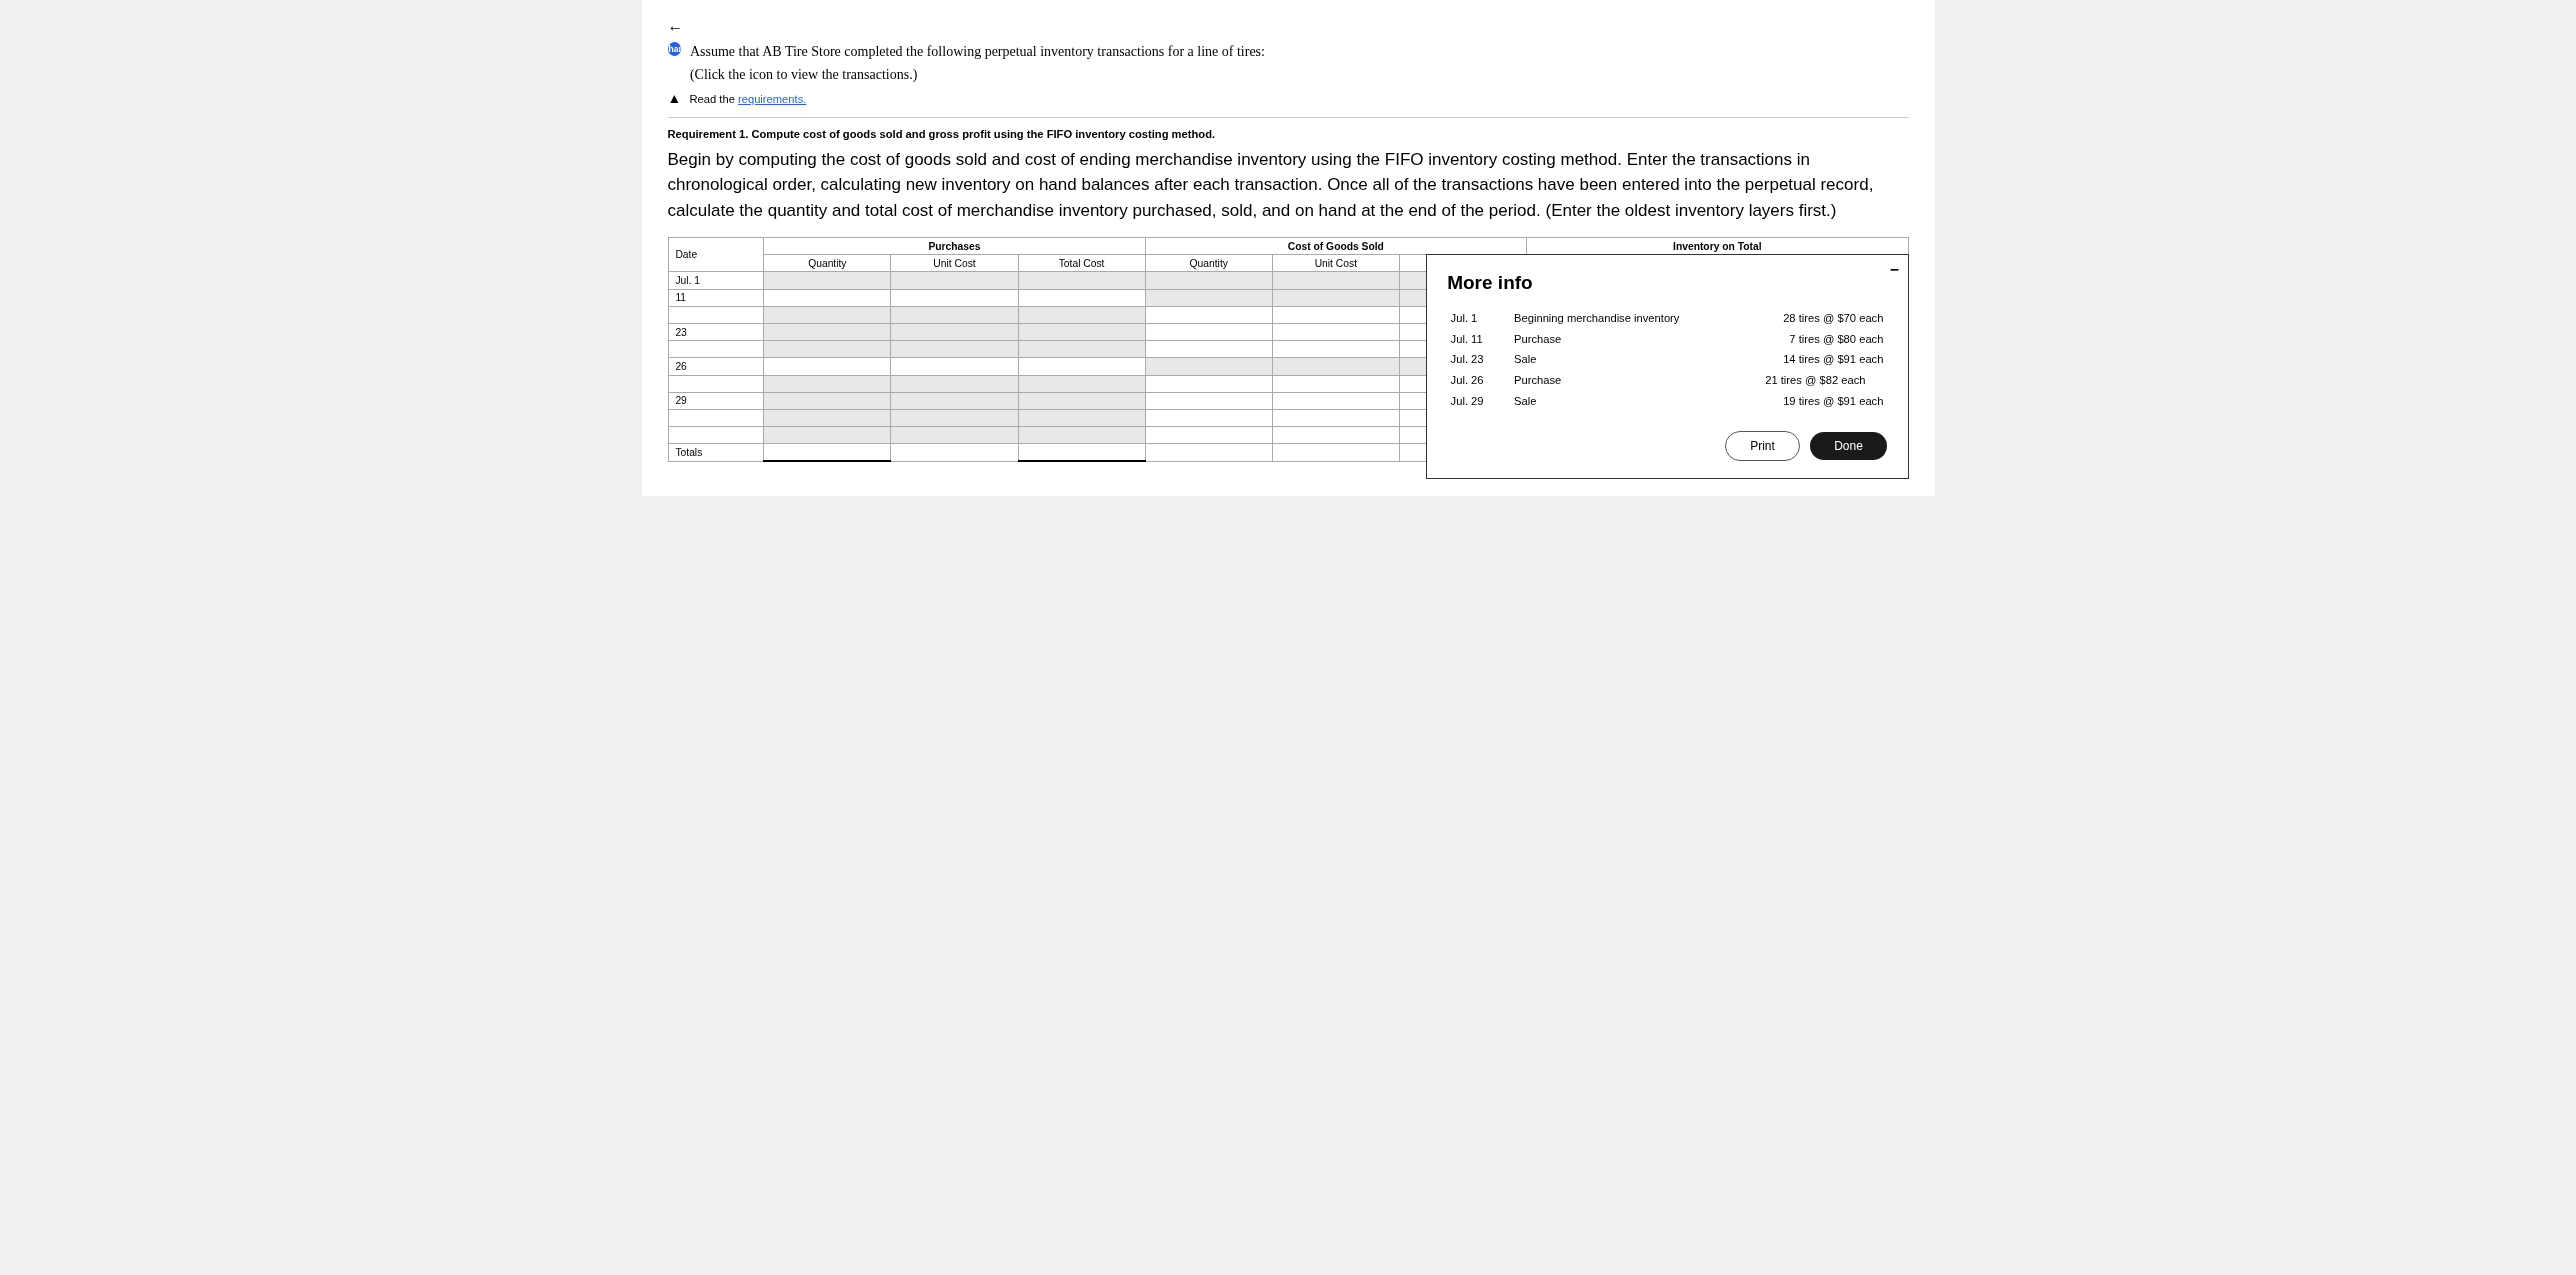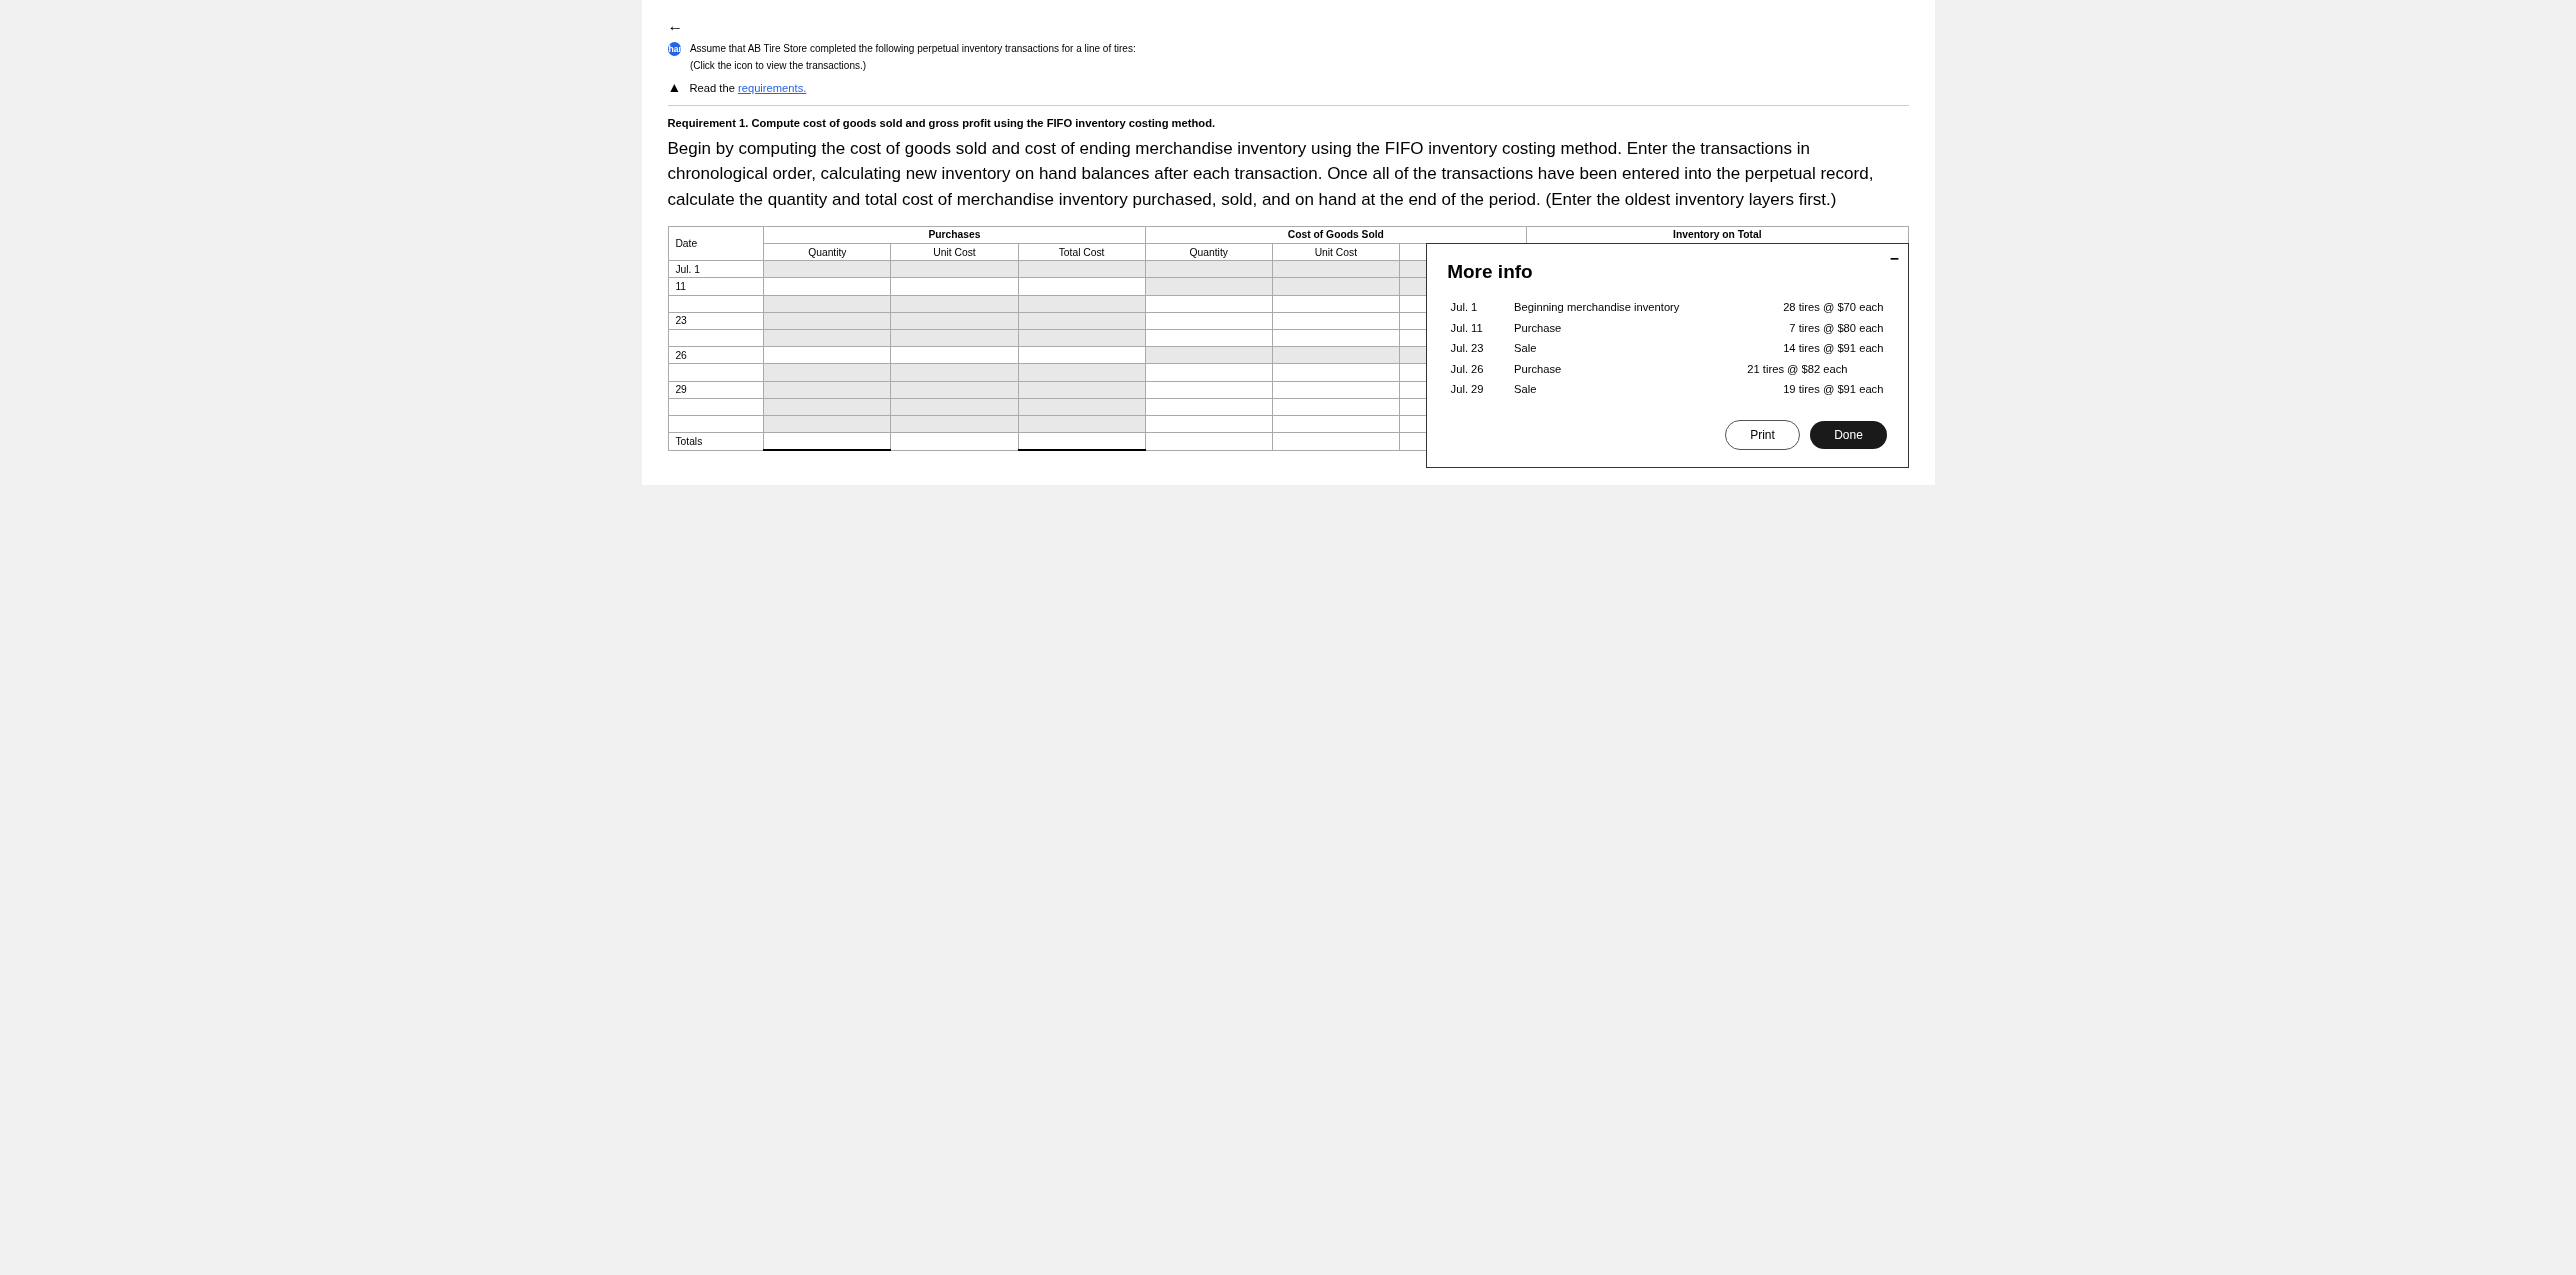--- a/index.html
+++ b/index.html
@@ -18,23 +18,24 @@
       position: relative;
     }
     .back-arrow {
       font-size: 15.5px;
       cursor: pointer;
       color: #000;
       display: inline-block;
       margin-bottom: 6.9px;
     }
     .intro-text {
-      font-size: 10px;
+      font-size: 14px;
       line-height: 1.4;
       margin-bottom: 3.4px;
+      font-family: Liberation Serif, serif;
     }
     .info-icon {
       display: inline-flex;
       align-items: center;
       justify-content: center;
       width: 13.8px;
       height: 13.8px;
       border-radius: 50%;
       background: #2563eb;
       color: #fff;
@@ -403,21 +404,21 @@
               <td style="text-align: right;">7 tires @ $80 each</td>
             </tr>
             <tr>
               <td>Jul. 23</td>
               <td style="padding-left: 13.8px;">Sale</td>
               <td style="text-align: right;">14 tires @ $91 each</td>
             </tr>
             <tr>
               <td>Jul. 26</td>
               <td style="padding-left: 13.8px;">Purchase</td>
-              <td style="text-align: left;">21 tires @ $82 each</td>
+              <td style="text-align: center;">21 tires @ $82 each</td>
             </tr>
             <tr>
               <td>Jul. 29</td>
               <td style="padding-left: 13.8px;">Sale</td>
               <td style="text-align: right;">19 tires @ $91 each</td>
             </tr>
           </tbody>
       </table>
       <div class="popup-buttons">
         <button class="btn-print">Print</button>

